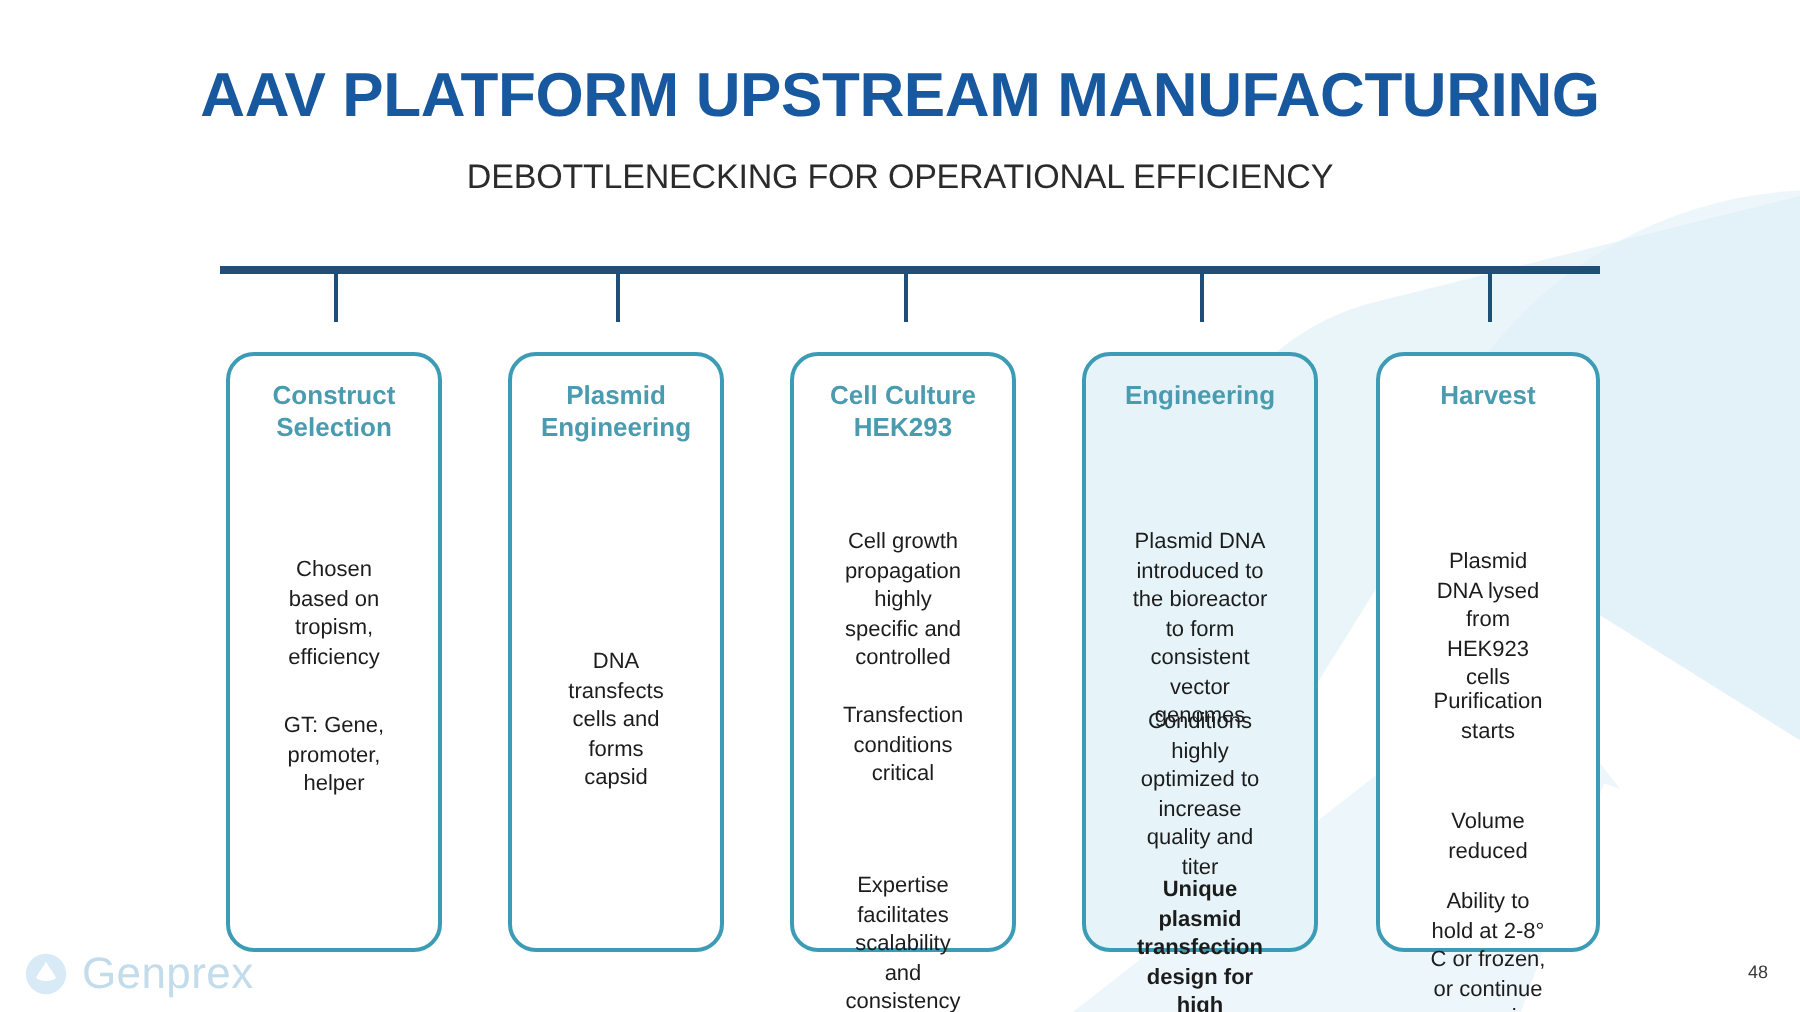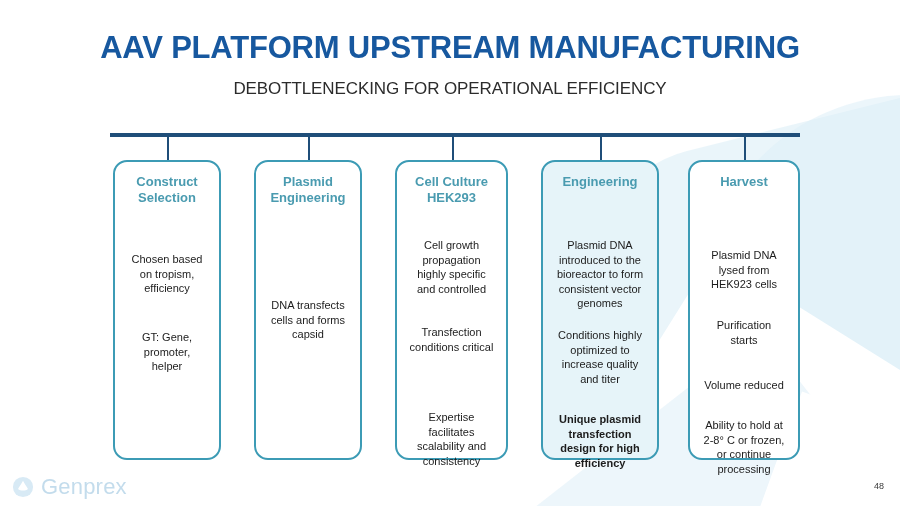--- a/index.html
+++ b/index.html
@@ -116,21 +116,21 @@
     width: 2px;
     height: 24px;
     background: #1f4e79;
     z-index: 2;
   }
 
   
   .flow {
     position: absolute;
     left: 0;
-    top: 0;
+    top: 16px;
     width: 900px;
     height: 392px;
     z-index: 3;
   }
   .stage {
     position: absolute;
     top: 160px;
     height: 300px;
     box-sizing: border-box;
     border: 2px solid #3c9bb5;
@@ -151,21 +151,21 @@
     text-align: center;
     line-height: 1.2;
     white-space: pre-line;
     margin-bottom: 4px;
   }
   .stage-para {
     font-size: 11px;
     color: #1c1c1c;
     text-align: center;
     line-height: 1.32;
-    margin: 4px;
+    margin: 14px;
     padding: 0 2px;
   }
   .stage-para.bold {
     font-weight: bold;
   }
 
   
   .footer-logo {
     position: absolute;
     left: 12px;

